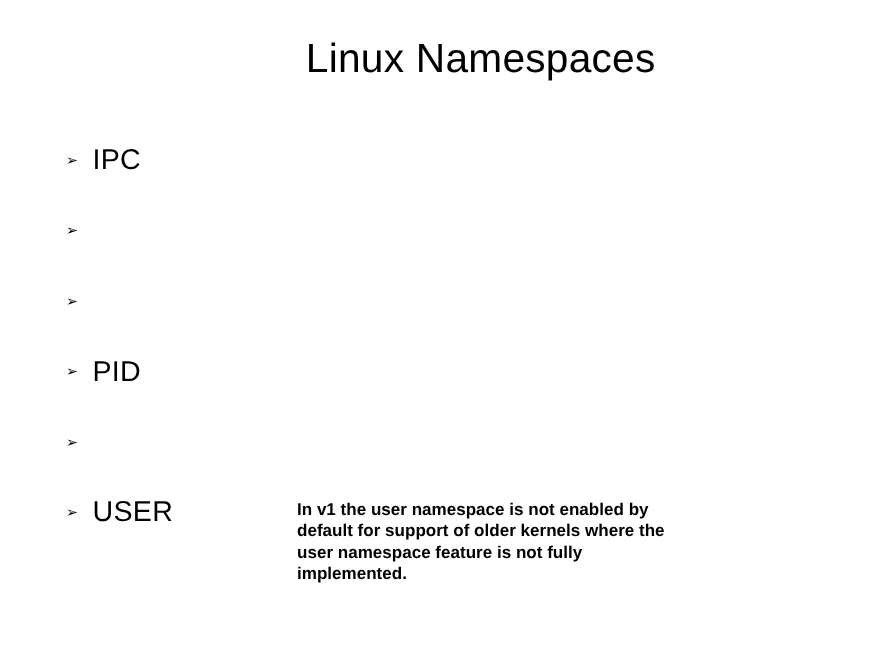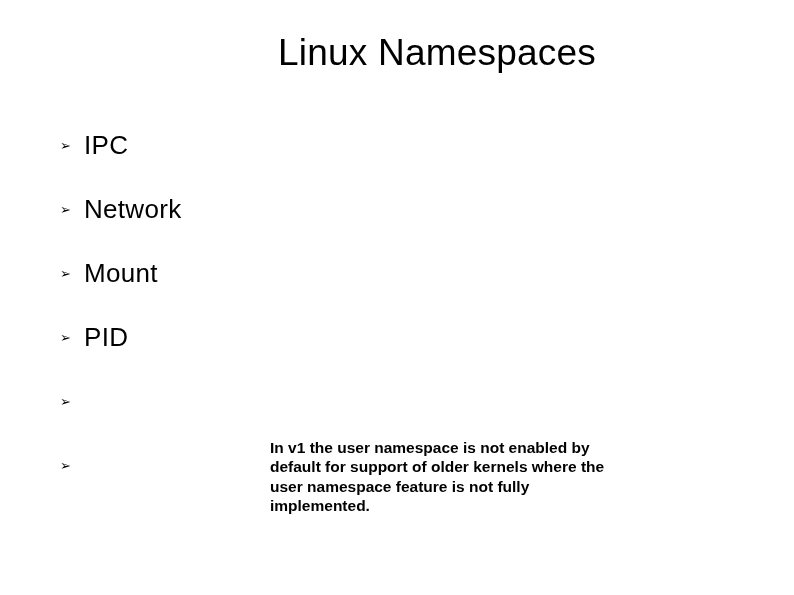--- a/index.html
+++ b/index.html
@@ -47,21 +47,21 @@
     line-height: 32px;
     padding-top: 2px;
   }
   .label {
     font-size: 26px;
     line-height: 34px;
     letter-spacing: 0.3px;
   }
   .note {
     position: absolute;
-    top: 438px;
+    top: 454px;
     left: 270px;
     width: 360px;
     font-size: 15.5px;
     font-weight: 700;
     line-height: 1.25;
   }
 </style>
 </head>
 <body>
 
@@ -71,38 +71,37 @@
 
   <div class="list">
 
     <div class="item">
       <span class="bullet">➢</span>
       <span class="label">IPC</span>
     </div>
 
     <div class="item">
       <span class="bullet">➢</span>
-      <span class="label">Network</span>
     </div>
 
     <div class="item">
       <span class="bullet">➢</span>
-      <span class="label">Mount</span>
     </div>
 
     <div class="item">
       <span class="bullet">➢</span>
       <span class="label">PID</span>
     </div>
 
     <div class="item">
       <span class="bullet">➢</span>
     </div>
 
     <div class="item">
       <span class="bullet">➢</span>
+      <span class="label">USER</span>
     </div>
 
   </div>
 
   <div class="note">In v1 the user namespace is not enabled by default for support of older kernels where the user namespace feature is not fully implemented.</div>
 
 </div>
 
 </body></html>

